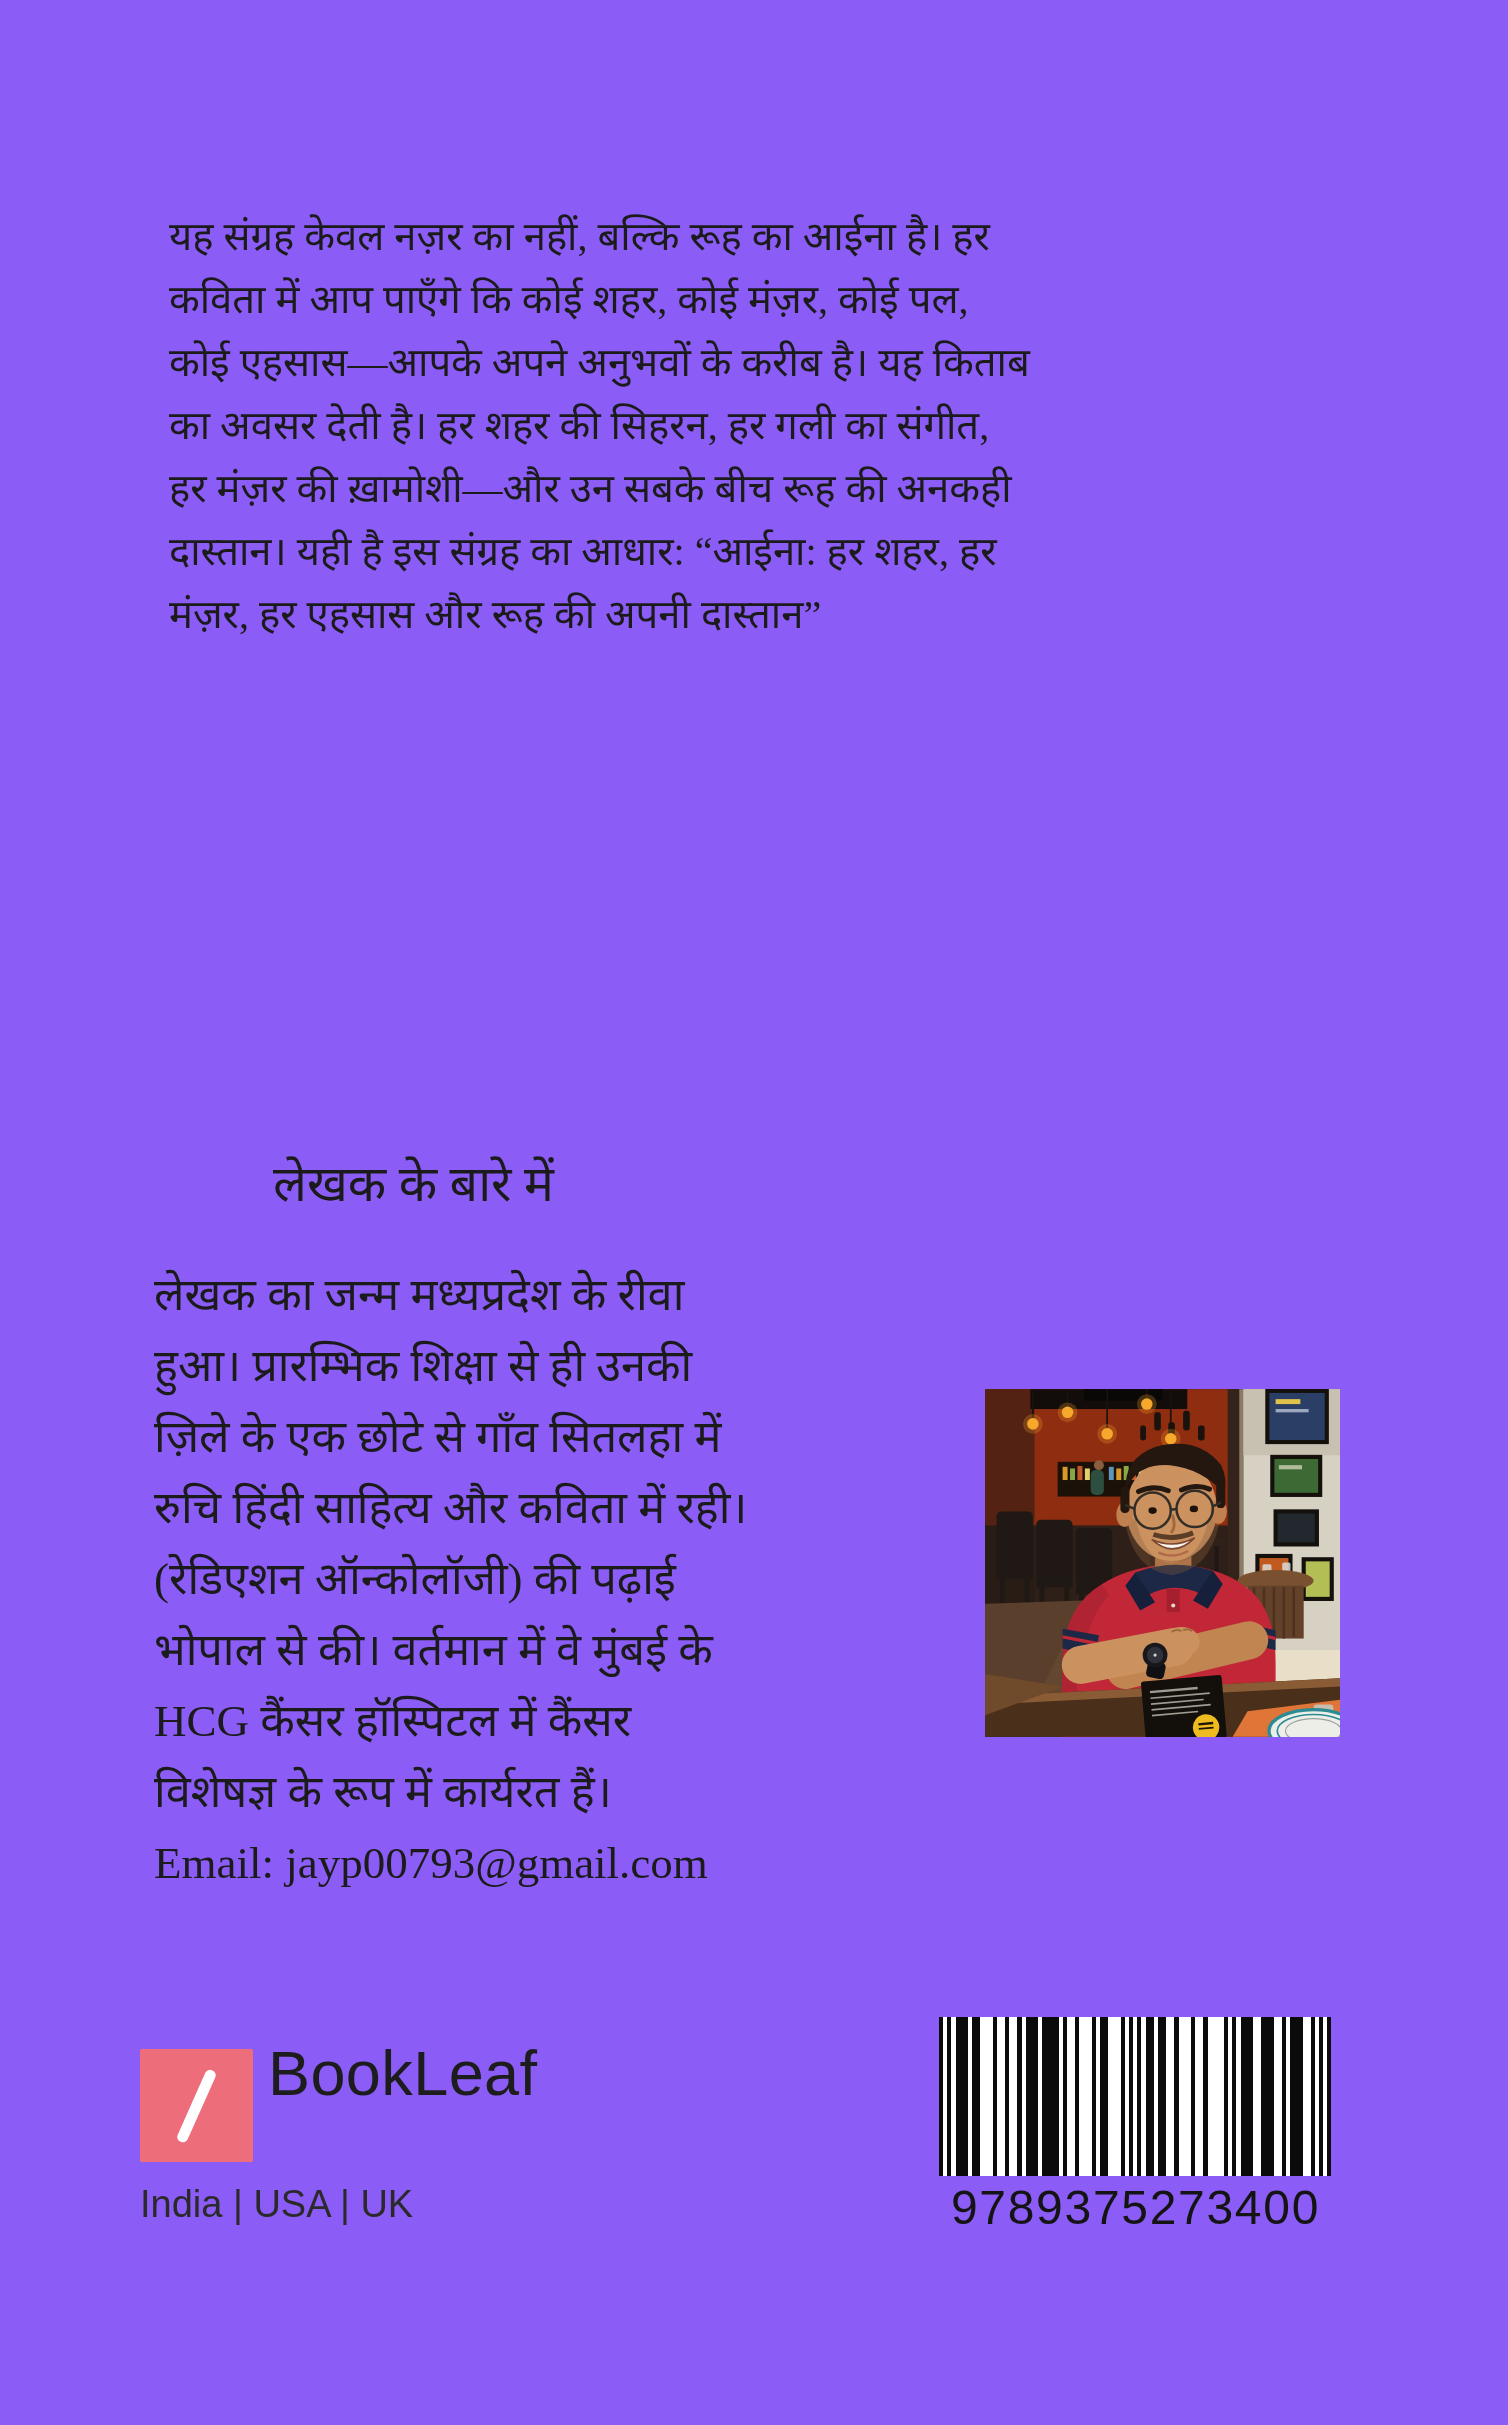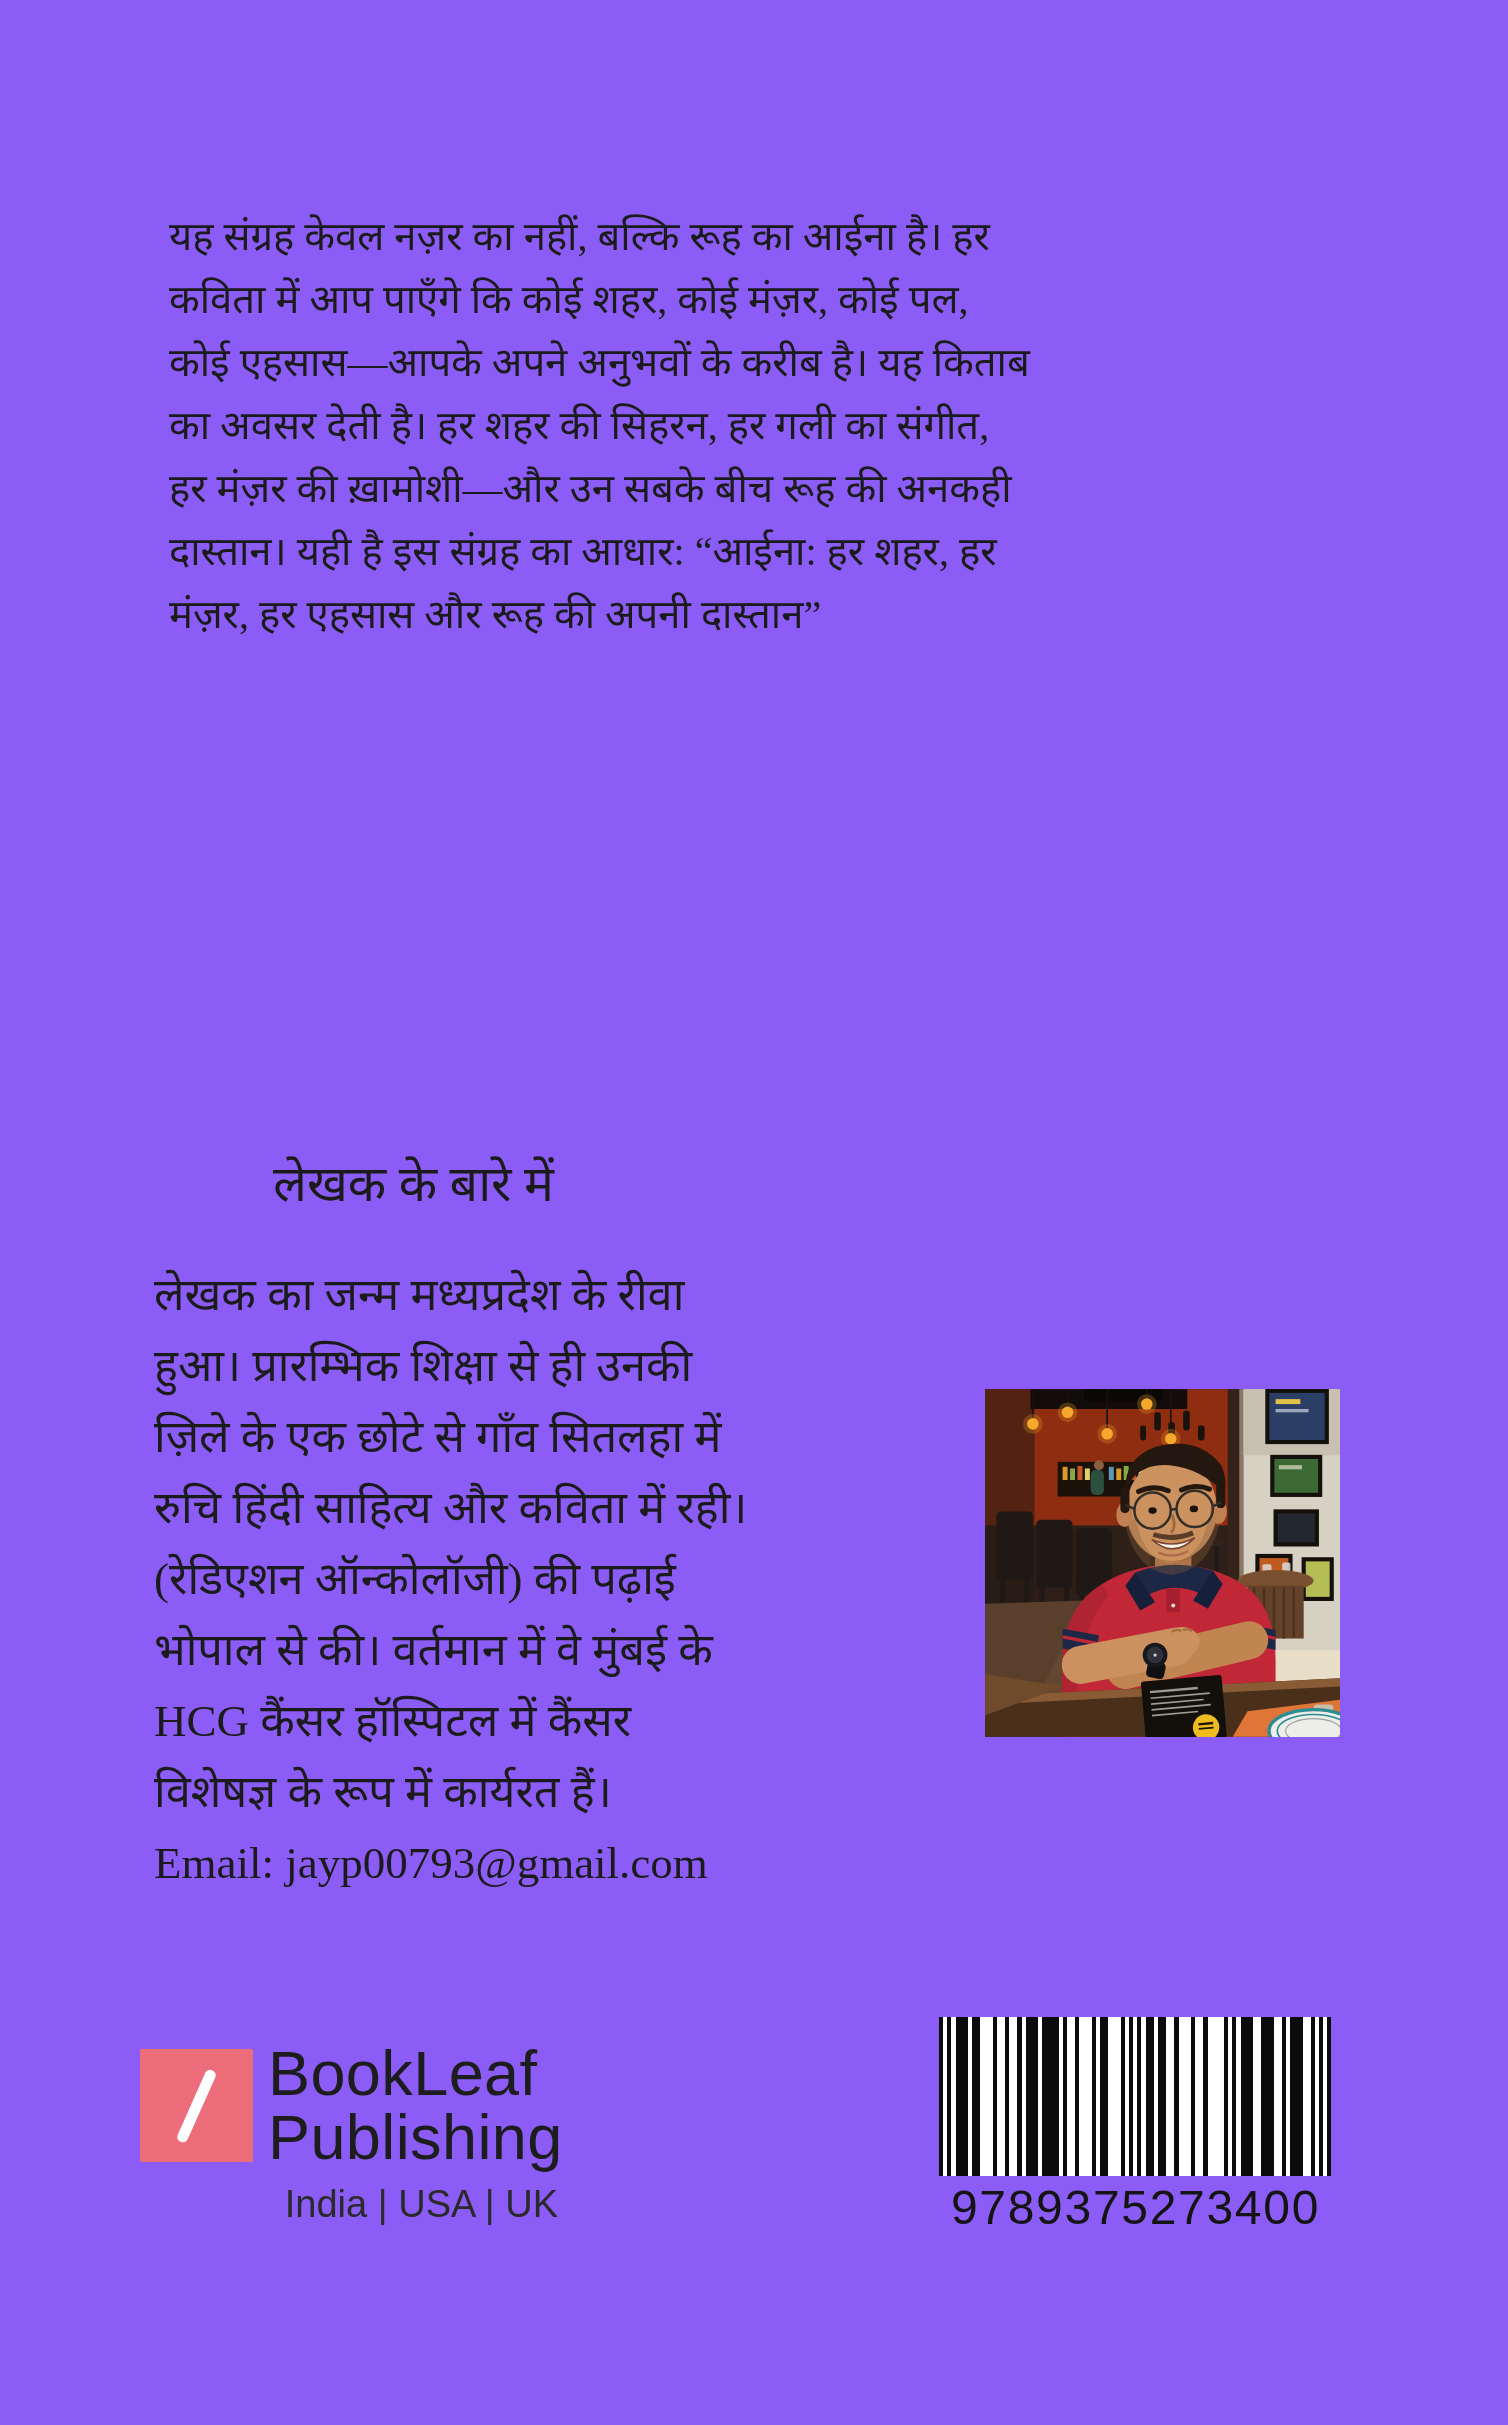--- a/index.html
+++ b/index.html
@@ -52,21 +52,21 @@
     font-family:"Liberation Sans","DejaVu Sans",sans-serif;
     font-weight:300;
     font-size:63px;line-height:64px;
     letter-spacing:0.4px;
     color:#1d1d1d;
     white-space:nowrap;
   }
   .regions{
     left:140px;top:2183px;
     width:418px;
-    text-align:right;
+    text-align:left;
     font-family:"Liberation Sans","DejaVu Sans",sans-serif;
     font-weight:300;
     font-size:38px;line-height:43px;
     color:#2a2a2a;
     white-space:nowrap;
   }
   .barcode{
     left:939px;top:2017px;
     width:393px;height:159px;
     display:flex;
@@ -292,21 +292,20 @@
     <ellipse cx="398" cy="414" rx="54" ry="26" fill="none" stroke="#2c8c93" stroke-width="4"></ellipse>
     <ellipse cx="398" cy="414" rx="44" ry="20" fill="none" stroke="#2c8c93" stroke-width="2"></ellipse>
     <ellipse cx="398" cy="414" rx="34" ry="15" fill="none" stroke="#9aa3a0" stroke-width="1.5"></ellipse>
   </svg>
 
   <div class="abs logo-square" style="background: rgb(238, 109, 123);">
     <div class="logo-slash"></div>
   </div>
   <div class="abs pub-name" style="color: rgb(29, 29, 29);">
     <div>BookLeaf</div>
-    <div>Publishing</div>
   </div>
   <div class="abs regions">India | USA | UK</div>
 
   <div class="abs barcode" id="barcode-bars">
       <div class="bar" style="width: 1.05263%;"></div>
       <div class="sp" style="width: 1.05263%;"></div>
       <div class="bar" style="width: 1.05263%;"></div>
       <div class="sp" style="width: 1.05263%;"></div>
       <div class="bar" style="width: 3.15789%;"></div>
       <div class="sp" style="width: 1.05263%;"></div>

